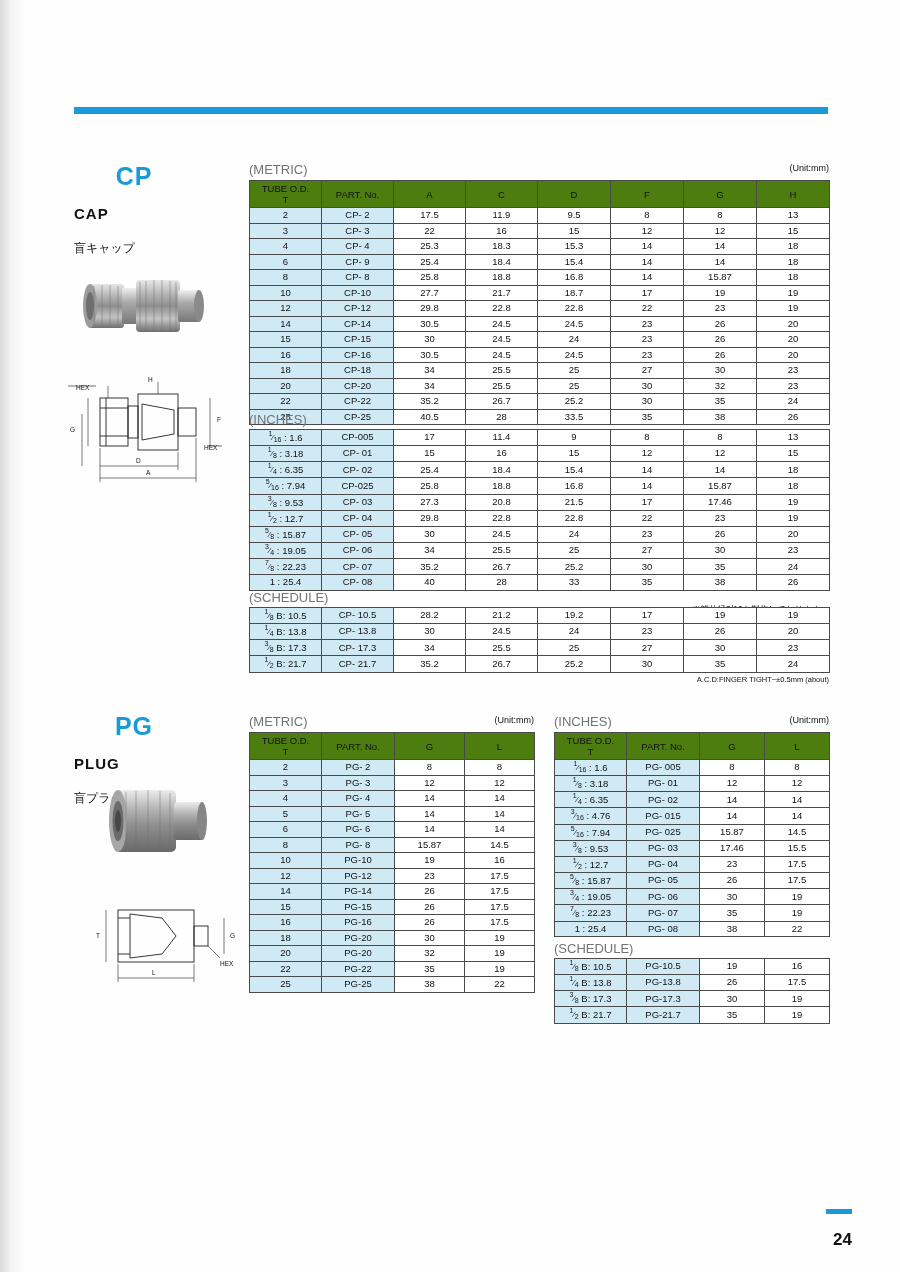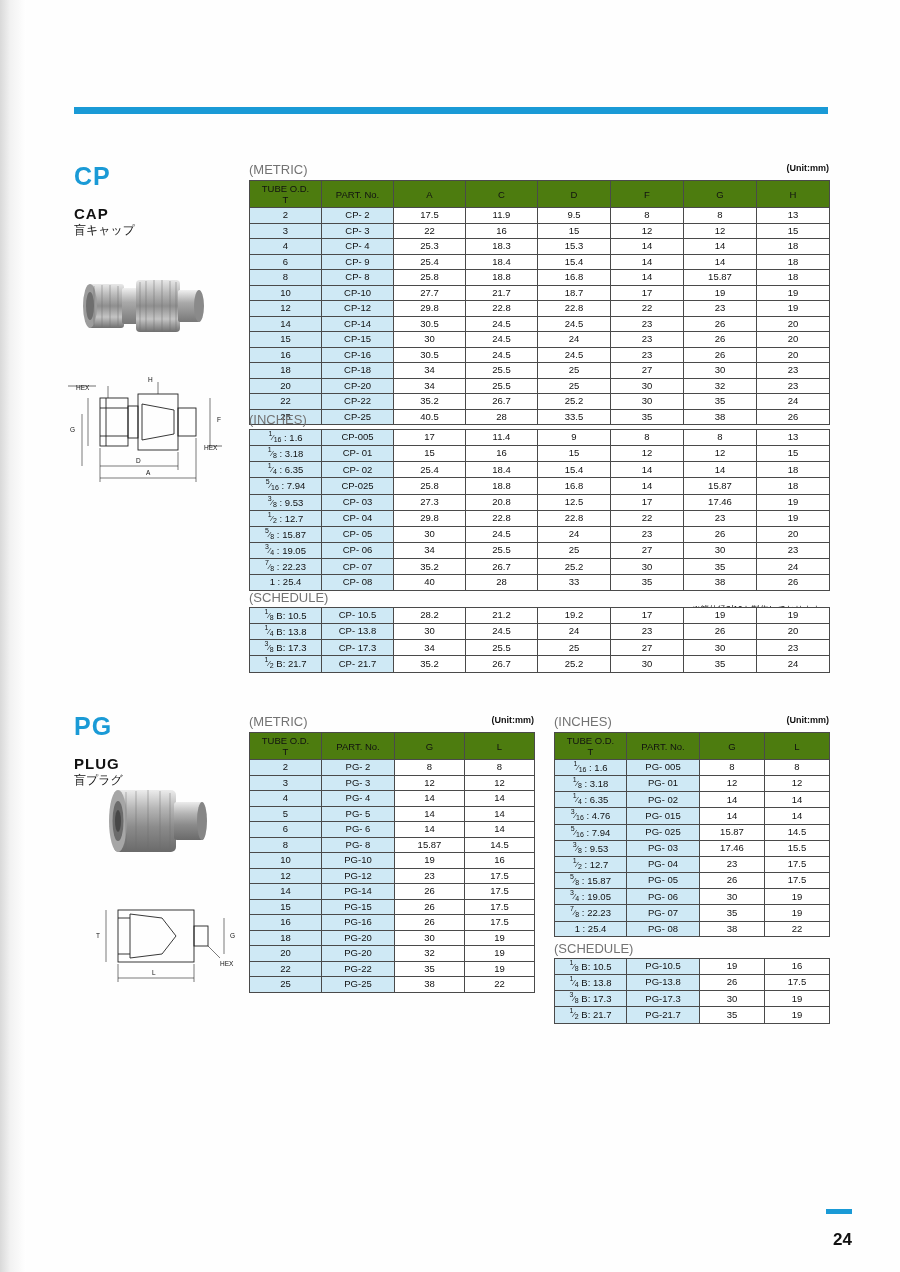--- a/index.html
+++ b/index.html
@@ -34,46 +34,46 @@
     left: 74px; top: 107px;
     width: 754px; height: 7px;
     background: #1a9ad6;
   }
   
   .prod-code {
     font-weight: bold;
     font-size: 25px;
     color: #1a9ad6;
     letter-spacing: 1px;
+    text-align: center;
   }
   .prod-name {
     font-weight: bold;
     font-size: 15px;
     color: #111;
     margin-top: 14px;
     letter-spacing: 1px;
   }
   .prod-jp {
     font-size: 12px;
     color: #111;
-    margin-top: 0;
+    margin-top: 18px;
   }
   
   .tbl-title {
     font-size: 13px;
     color: #737373;
     margin-bottom: 2px;
     font-family: "Liberation Sans", sans-serif;
   }
   .unit-note {
     font-size: 9px;
     color: #111;
     float: right;
     margin-top: 3px;
-    font-weight: bold;
   }
   table.spec {
     border-collapse: collapse;
     table-layout: fixed;
     font-size: 9.5px;
     color: #111;
   }
   table.spec th, table.spec td {
     border: 1px solid #4a4a4a;
     text-align: center;
@@ -448,21 +448,21 @@
             <td class="plain">16.8</td>
             <td class="plain">14</td>
             <td class="plain">15.87</td>
             <td class="plain">18</td>
           </tr>
           <tr>
             <td><span class="frac"><sup>3</sup>⁄<sub>8</sub></span> : 9.53</td>
             <td>CP- 03</td>
             <td class="plain">27.3</td>
             <td class="plain">20.8</td>
-            <td class="plain">12.5</td>
+            <td class="plain">21.5</td>
             <td class="plain">17</td>
             <td class="plain">17.46</td>
             <td class="plain">19</td>
           </tr>
           <tr>
             <td><span class="frac"><sup>1</sup>⁄<sub>2</sub></span> : 12.7</td>
             <td>CP- 04</td>
             <td class="plain">29.8</td>
             <td class="plain">22.8</td>
             <td class="plain">22.8</td>
@@ -564,20 +564,21 @@
             <td>CP- 21.7</td>
             <td class="plain">35.2</td>
             <td class="plain">26.7</td>
             <td class="plain">25.2</td>
             <td class="plain">30</td>
             <td class="plain">35</td>
             <td class="plain">24</td>
           </tr>
         </tbody>
     </table>
+    <div class="note-tiny">A.C.D:FINGER TIGHT−±0.5mm (about)</div>
   </div>
 
   <div style="position:absolute; left:74px; top:712px; width:120px;">
     <div class="prod-code">PG</div>
     <div class="prod-name">PLUG</div>
     <div class="prod-jp">盲プラグ</div>
   </div>
 
   <div class="drawbox" style="left:96px; top:768px; width:130px; height:105px;">
     <svg width="130" height="105" viewBox="0 0 130 105">

